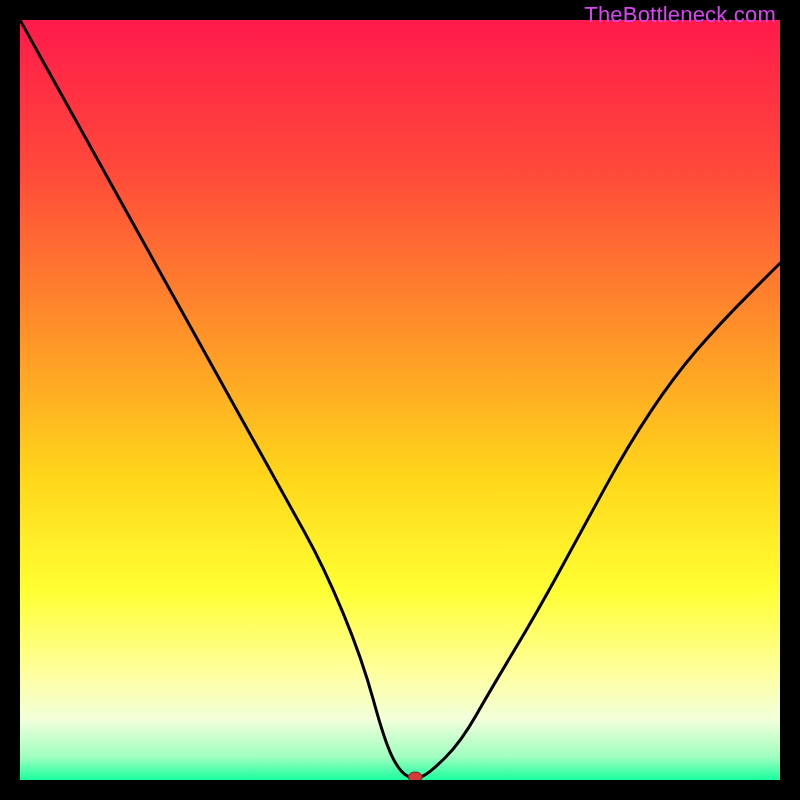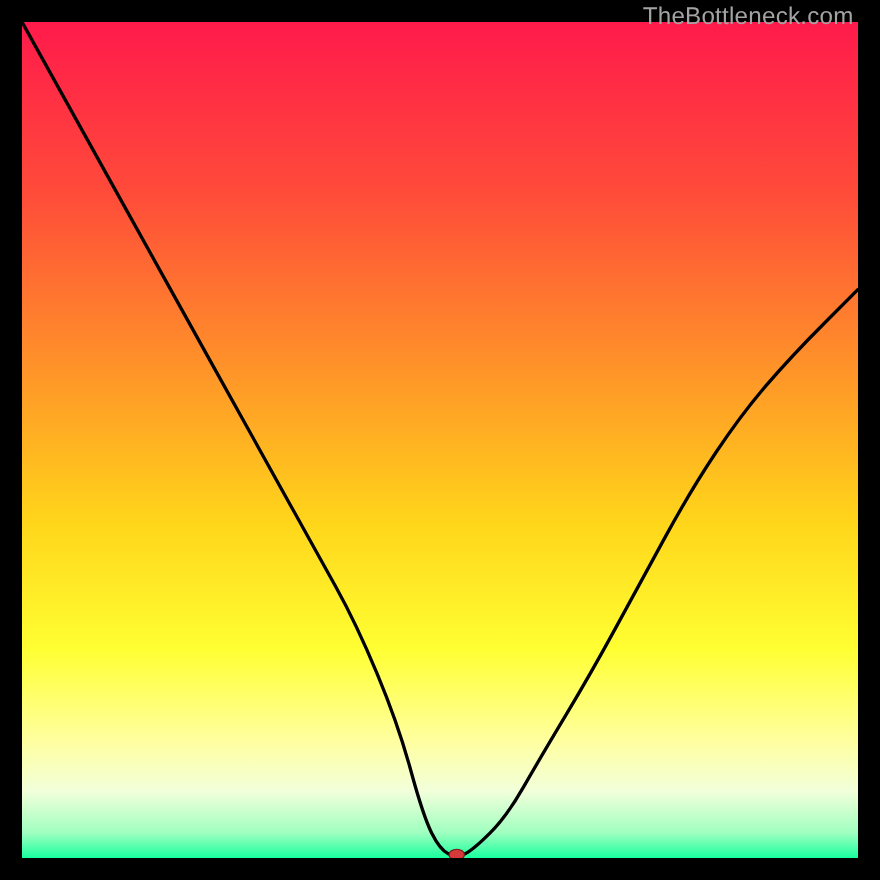--- a/index.html
+++ b/index.html
@@ -23,21 +23,21 @@
     position: absolute;
     left: 0;
     top: 0;
     width: 760px;
     height: 760px;
   }
   .watermark {
     position: absolute;
     top: 2px;
     right: 24px;
-    color: #a3a3a3;
+    color: #d946ef;
     font-size: 22px;
     font-weight: 500;
     letter-spacing: 0.2px;
   }
   svg { display: block; }
 </style>
 </head>
 <body>
 
 <div class="frame">

